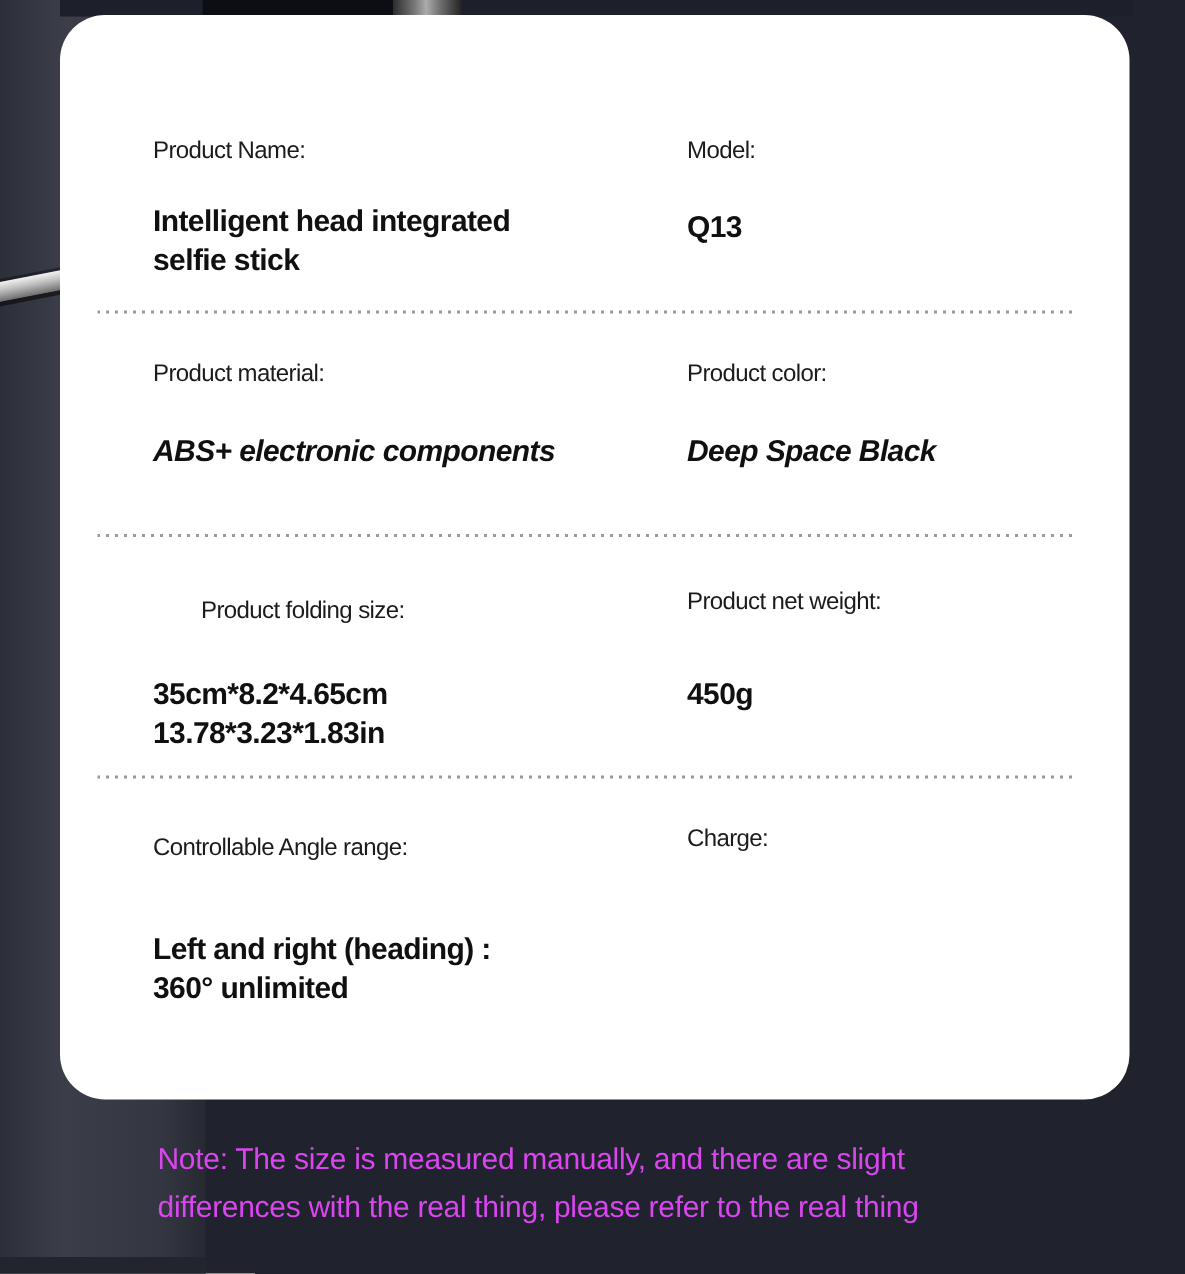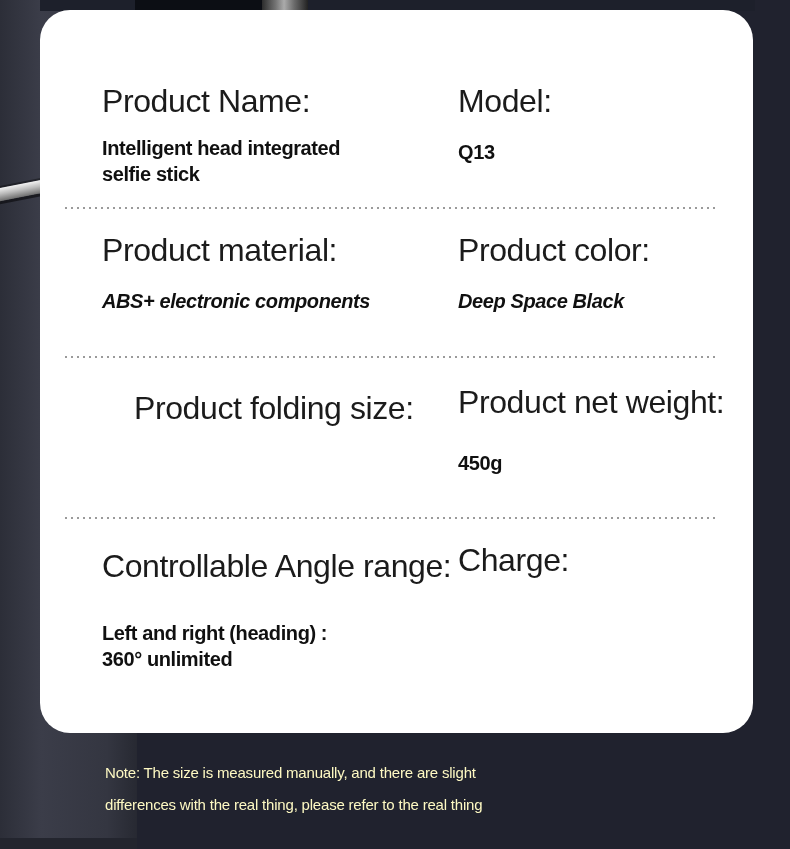--- a/index.html
+++ b/index.html
@@ -27,21 +27,21 @@
   }
   .bottom-strip{position:absolute;left:0;top:838px;width:137px;height:11px;background:#23252e;}
 
   
   .card{
     position:absolute;left:40px;top:10px;width:713px;height:723px;
     background:#ffffff;border-radius:30px;z-index:2;
   }
   .lab{
     position:absolute;
-    font-size:32px;line-height:34px;letter-spacing:-0.4px;
+    font-size:16px;line-height:34px;letter-spacing:-0.4px;
     color:#1b1b1b;white-space:nowrap;
   }
   .val{
     position:absolute;
     font-size:20px;line-height:26px;letter-spacing:-0.4px;
     font-weight:bold;color:#101010;white-space:nowrap;
   }
   .sep{
     position:absolute;left:25px;width:653px;height:2px;
     background:repeating-linear-gradient(to right,#9a9a9a 0 2px,transparent 2px 6px);
@@ -53,21 +53,21 @@
   .sep-1{top:197px;}
   .lab-r2{top:223px;} .val-r2{top:278px;font-style:italic;}
   .sep-2{top:346px;}
   .lab-r3l{top:381px;margin-left:32px;} .lab-r3r{top:375px;} .val-r3{top:440px;}
   .sep-3{top:507px;}
   .lab-r4l{top:539px;} .lab-r4r{top:533px;} .val-r4{top:610px;}
 
   
   .note{
     position:absolute;left:105px;top:757px;z-index:2;
-    color:#fef9c3;font-size:15px;line-height:32px;letter-spacing:-0.2px;
+    color:#d946ef;font-size:20px;line-height:32px;letter-spacing:-0.2px;
     white-space:nowrap;
   }
 </style>
 </head>
 <body>
 
 <div class="left-band"></div>
 <div class="top-strip"></div>
 <div class="top-strip-dark"></div>
 <div class="pole"></div>
@@ -86,20 +86,24 @@
   <div class="sep sep-1"></div>
 
   <div class="lab cl lab-r2">Product material:</div>
   <div class="lab cr lab-r2">Product color:</div>
   <div class="val cl val-r2">ABS+ electronic components</div>
   <div class="val cr val-r2">Deep Space Black</div>
   <div class="sep sep-2"></div>
 
   <div class="lab cl lab-r3l">Product folding size:</div>
   <div class="lab cr lab-r3r">Product net weight:</div>
+  <div class="val cl val-r3">
+    <div>35cm*8.2*4.65cm</div>
+    <div>13.78*3.23*1.83in</div>
+  </div>
   <div class="val cr val-r3">450g</div>
   <div class="sep sep-3"></div>
 
   <div class="lab cl lab-r4l">Controllable Angle range:</div>
   <div class="lab cr lab-r4r">Charge:</div>
   <div class="val cl val-r4">
     <div>Left and right (heading) :</div>
     <div>360° unlimited</div>
   </div>
 

